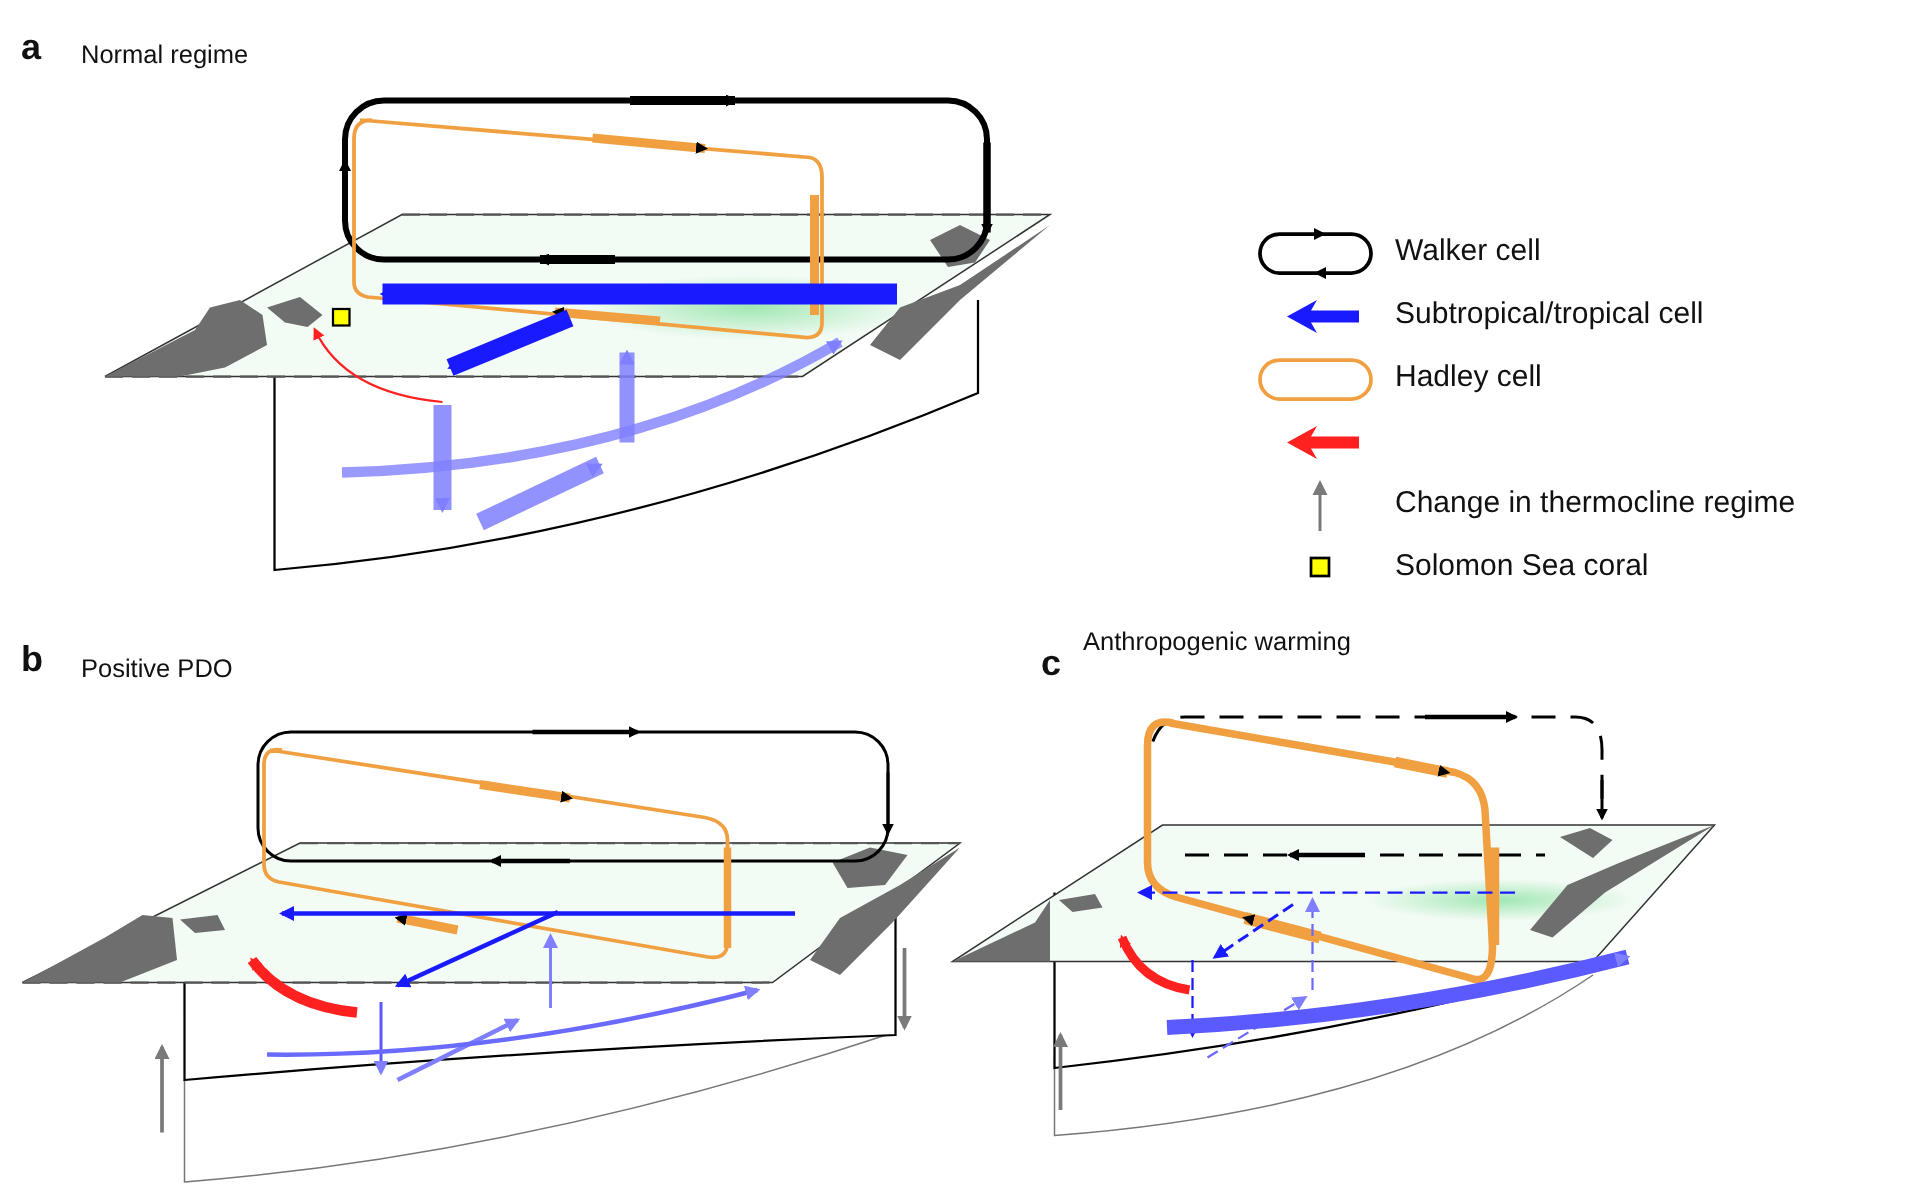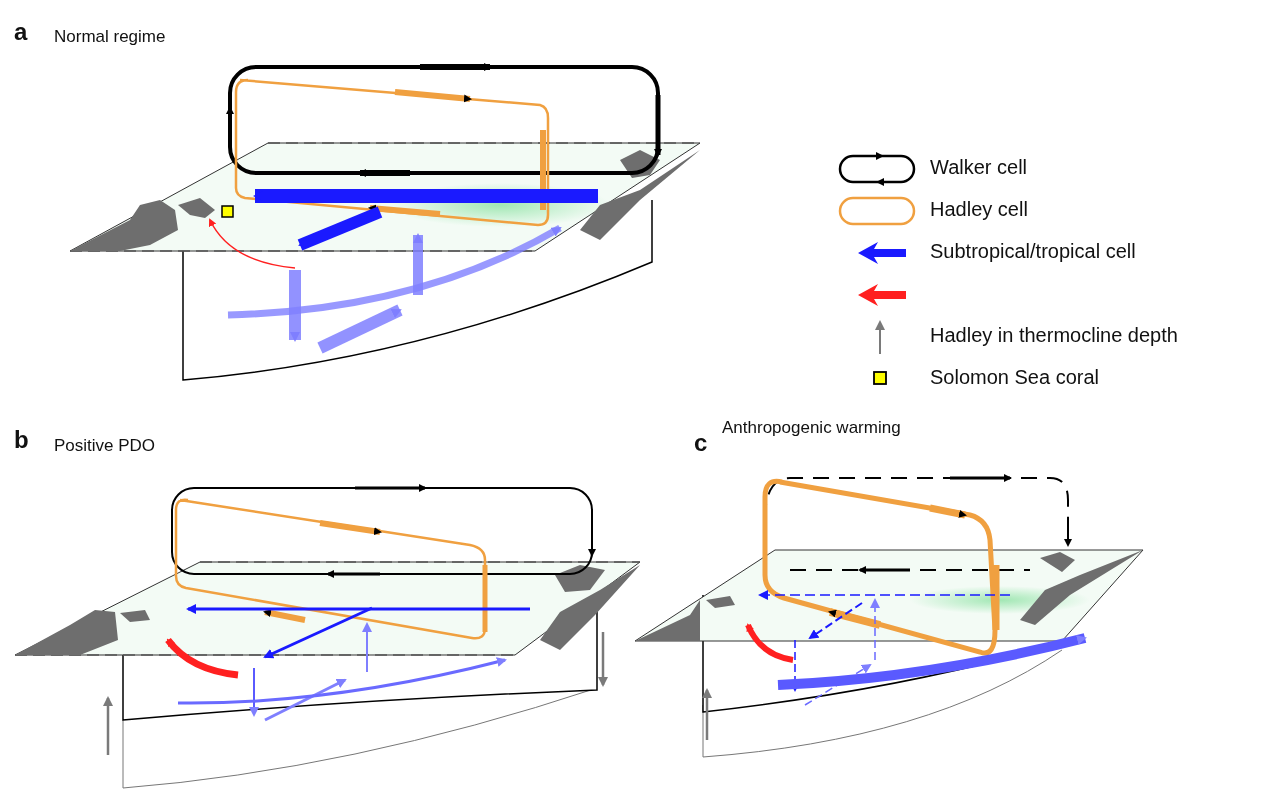--- a/index.html
+++ b/index.html
@@ -147,41 +147,41 @@
   <div class="legend-row">
     <svg class="legend-sym" viewBox="0 0 84 36">
       <rect x="2" y="4" width="74" height="26" rx="13" fill="none" stroke="#000" stroke-width="2.5"></rect>
       <path d="M38,0 L46,4 L38,8 Z" fill="#000"></path>
       <path d="M46,26 L38,30 L46,34 Z" fill="#000"></path>
     </svg>
     <span class="legend-label">Walker cell</span>
   </div>
   <div class="legend-row">
     <svg class="legend-sym" viewBox="0 0 84 36">
+      <path d="M20,17 L40,6 L36,13 L68,13 L68,21 L36,21 L40,28 Z" fill="#1a1aff"></path>
+    </svg>
+    <span class="legend-label">Subtropical/tropical cell</span>
+  </div>
+  <div class="legend-row">
+    <svg class="legend-sym" viewBox="0 0 84 36">
       <rect x="2" y="4" width="74" height="26" rx="13" fill="none" stroke="#f0a040" stroke-width="2.5"></rect>
     </svg>
     <span class="legend-label">Hadley cell</span>
-  </div>
-  <div class="legend-row">
-    <svg class="legend-sym" viewBox="0 0 84 36">
-      <path d="M20,17 L40,6 L36,13 L68,13 L68,21 L36,21 L40,28 Z" fill="#1a1aff"></path>
-    </svg>
-    <span class="legend-label">Subtropical/tropical cell</span>
   </div>
   <div class="legend-row">
     <svg class="legend-sym" viewBox="0 0 84 36">
       <path d="M20,17 L40,6 L36,13 L68,13 L68,21 L36,21 L40,28 Z" fill="#ff2020"></path>
     </svg>
   </div>
   <div class="legend-row">
     <svg class="legend-sym" viewBox="0 0 84 36">
       <path d="M42,34 L42,8" stroke="#7a7a7a" stroke-width="2"></path>
       <path d="M37,10 L42,0 L47,10 Z" fill="#7a7a7a"></path>
     </svg>
-    <span class="legend-label">Hadley in thermocline depth</span>
+    <span class="legend-label">Change in thermocline regime</span>
   </div>
   <div class="legend-row">
     <svg class="legend-sym" viewBox="0 0 84 36">
       <rect x="36" y="10" width="12" height="12" fill="#ffff00" stroke="#000" stroke-width="1.8"></rect>
     </svg>
     <span class="legend-label">Solomon Sea coral</span>
   </div>
 </div>
 
 </body></html>

